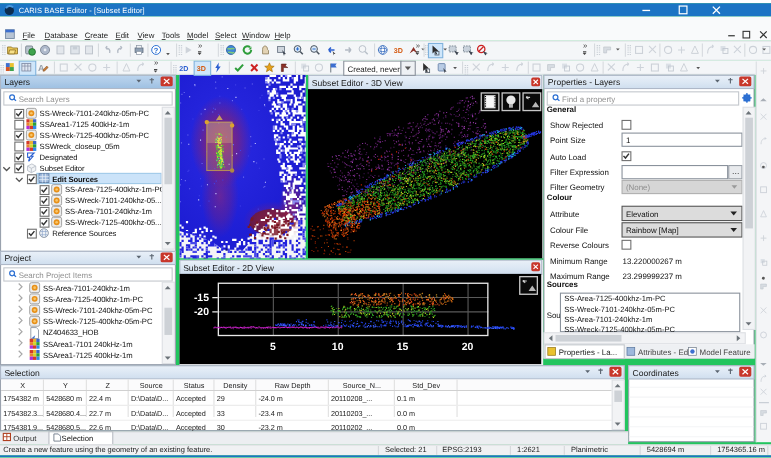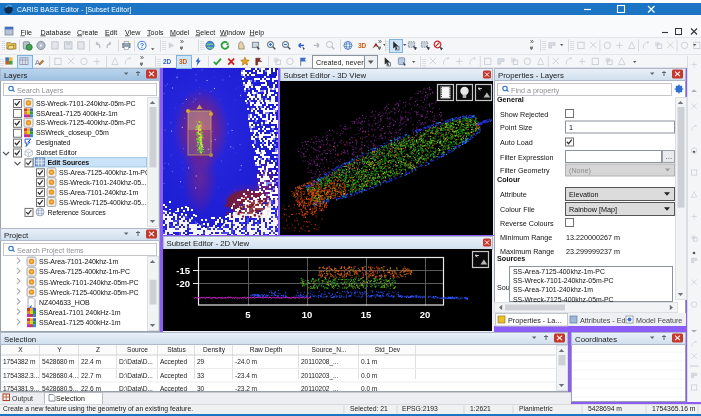--- a/index.html
+++ b/index.html
@@ -1,14 +1,14 @@
 <!DOCTYPE html>
 <html><head><meta charset="utf-8"><style>
 html,body{margin:0;padding:0}
-#app{position:relative;width:701px;height:416px;background:#8b5cf6;overflow:hidden;
+#app{position:relative;width:701px;height:416px;background:#22c55e;overflow:hidden;
  font-family:"Liberation Sans",sans-serif;-webkit-font-smoothing:antialiased}
 #app *{box-sizing:border-box}
 .abs{position:absolute}
 .tb{position:absolute;left:0}
 </style></head><body>
 <div id="app">
 <svg class="abs" style="left:0;top:0" width="701" height="416" viewBox="0 0 701 416">
 <defs>
 <linearGradient id="hdr" x1="0" y1="0" x2="0" y2="1">
  <stop offset="0" stop-color="#e9f0f8"></stop>

